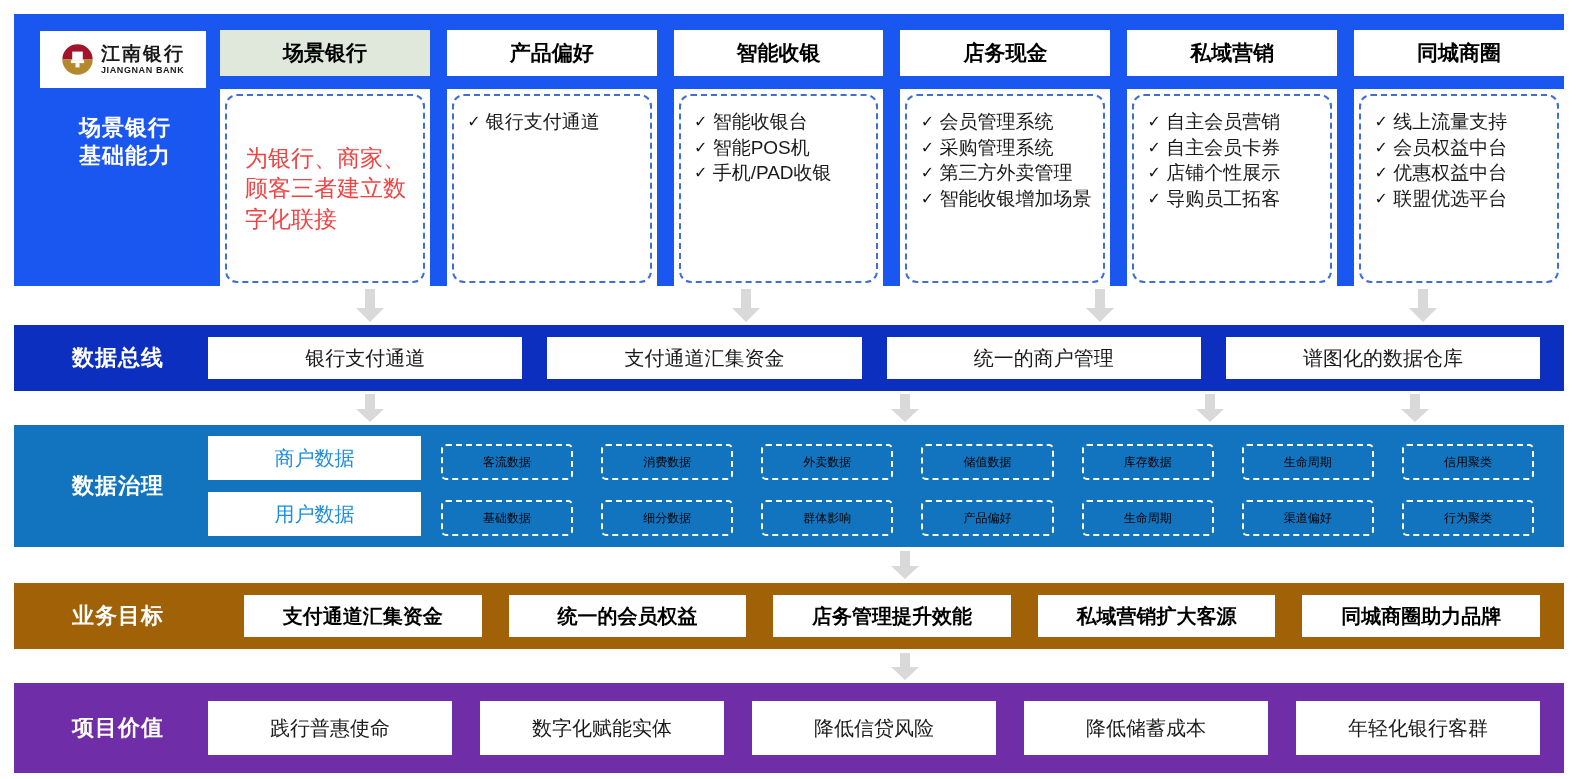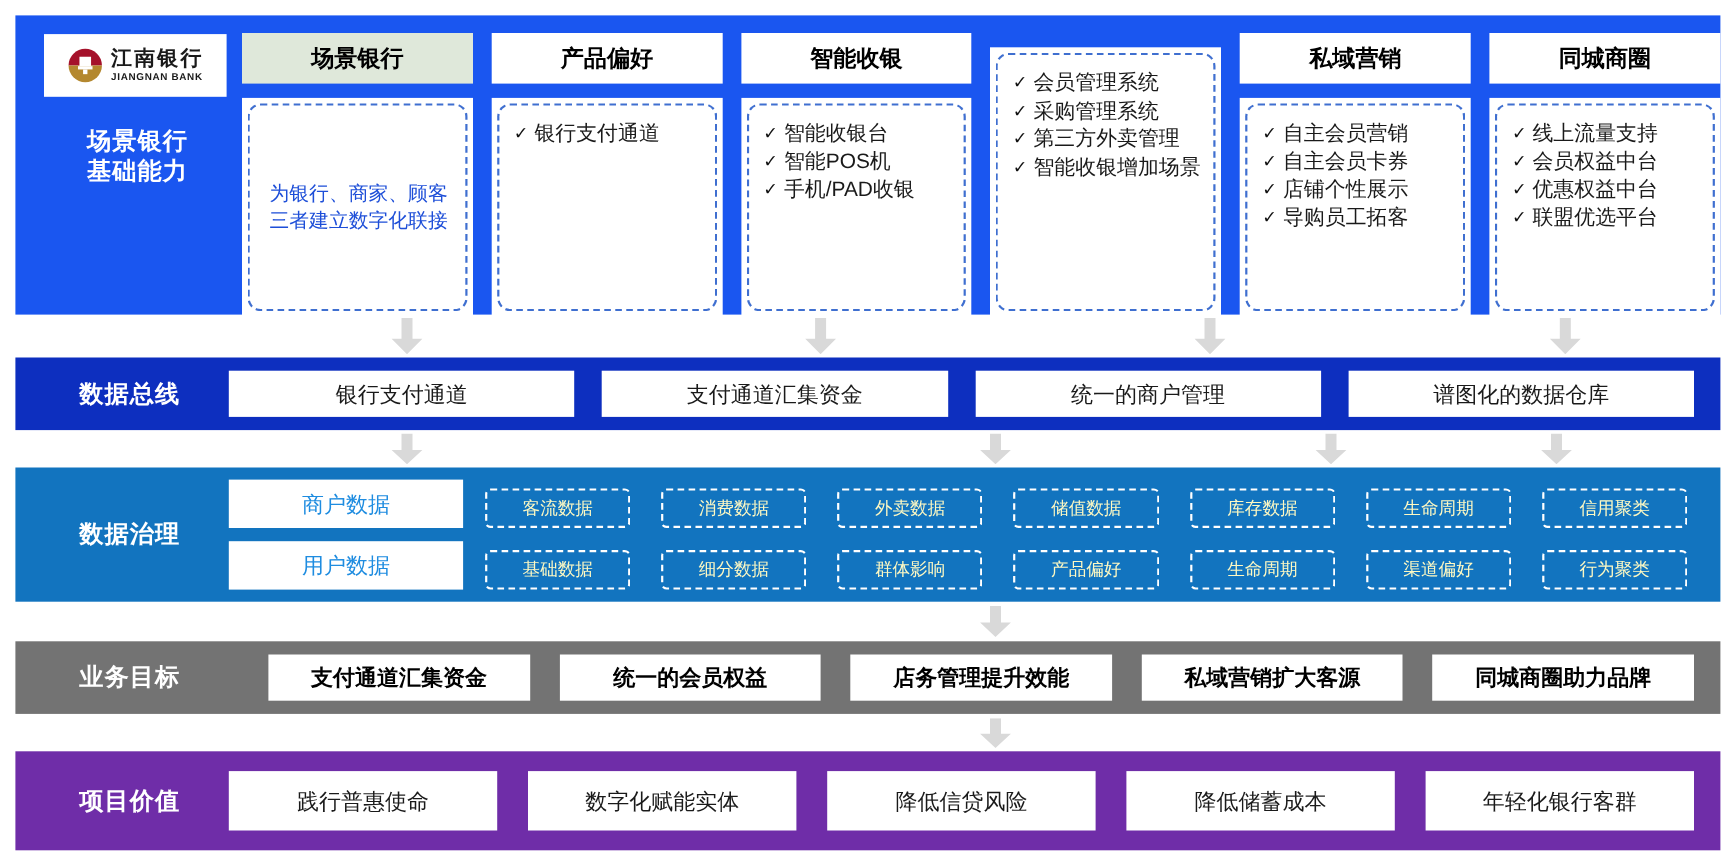--- a/index.html
+++ b/index.html
@@ -133,22 +133,22 @@
     padding: 14px 8px 8px 8px;
     display: flex;
     flex-direction: column;
     justify-content: flex-start;
   }
   .scenario-card.centered {
     justify-content: center;
     padding-top: 8px;
   }
   .plain-text {
-    font-size: 18px;
-    color: #1d4ed8;
+    font-size: 23px;
+    color: #ef4444;
     line-height: 1.32;
     padding-left: 10px;
   }
   .check-list {
     list-style: none;
     margin: 0;
     padding: 0;
   }
   .check-item {
     display: flex;
@@ -227,35 +227,35 @@
     display: flex;
     align-items: center;
     justify-content: center;
   }
   .gov-tag {
     flex: 1 1 0;
     height: 36px;
     border: 2px dashed #ffffff;
     border-radius: 5px;
     box-sizing: border-box;
-    color: #fef9c3;
-    font-size: 16px;
+    color: #000000;
+    font-size: 12px;
     display: flex;
     align-items: center;
     justify-content: center;
     margin: 0 8px;
   }
 
   
   #goal-band {
     left: 14px;
     top: 583px;
     width: 1550px;
     height: 66px;
-    background: #737373;
+    background: #a16207;
   }
   #goal-label { width: 180px; margin-left: 14px; }
   #goal-items {
     flex: 1 1 auto;
     display: flex;
     gap: 27px;
     padding-right: 24px;
     padding-left: 36px;
   }
   .goal-item {
@@ -366,20 +366,21 @@
                 </li>
                 <li class="check-item">
                   <span class="check-mark">✓</span>
                   <span class="check-text">手机/PAD收银</span>
                 </li>
               </ul>
             </div>
           </div>
         </div>
         <div class="scenario-col">
+          <div class="scenario-head">店务现金</div>
           <div class="scenario-body">
             <div class="scenario-card">
               <ul class="check-list">
                 <li class="check-item">
                   <span class="check-mark">✓</span>
                   <span class="check-text">会员管理系统</span>
                 </li>
                 <li class="check-item">
                   <span class="check-mark">✓</span>
                   <span class="check-text">采购管理系统</span>

